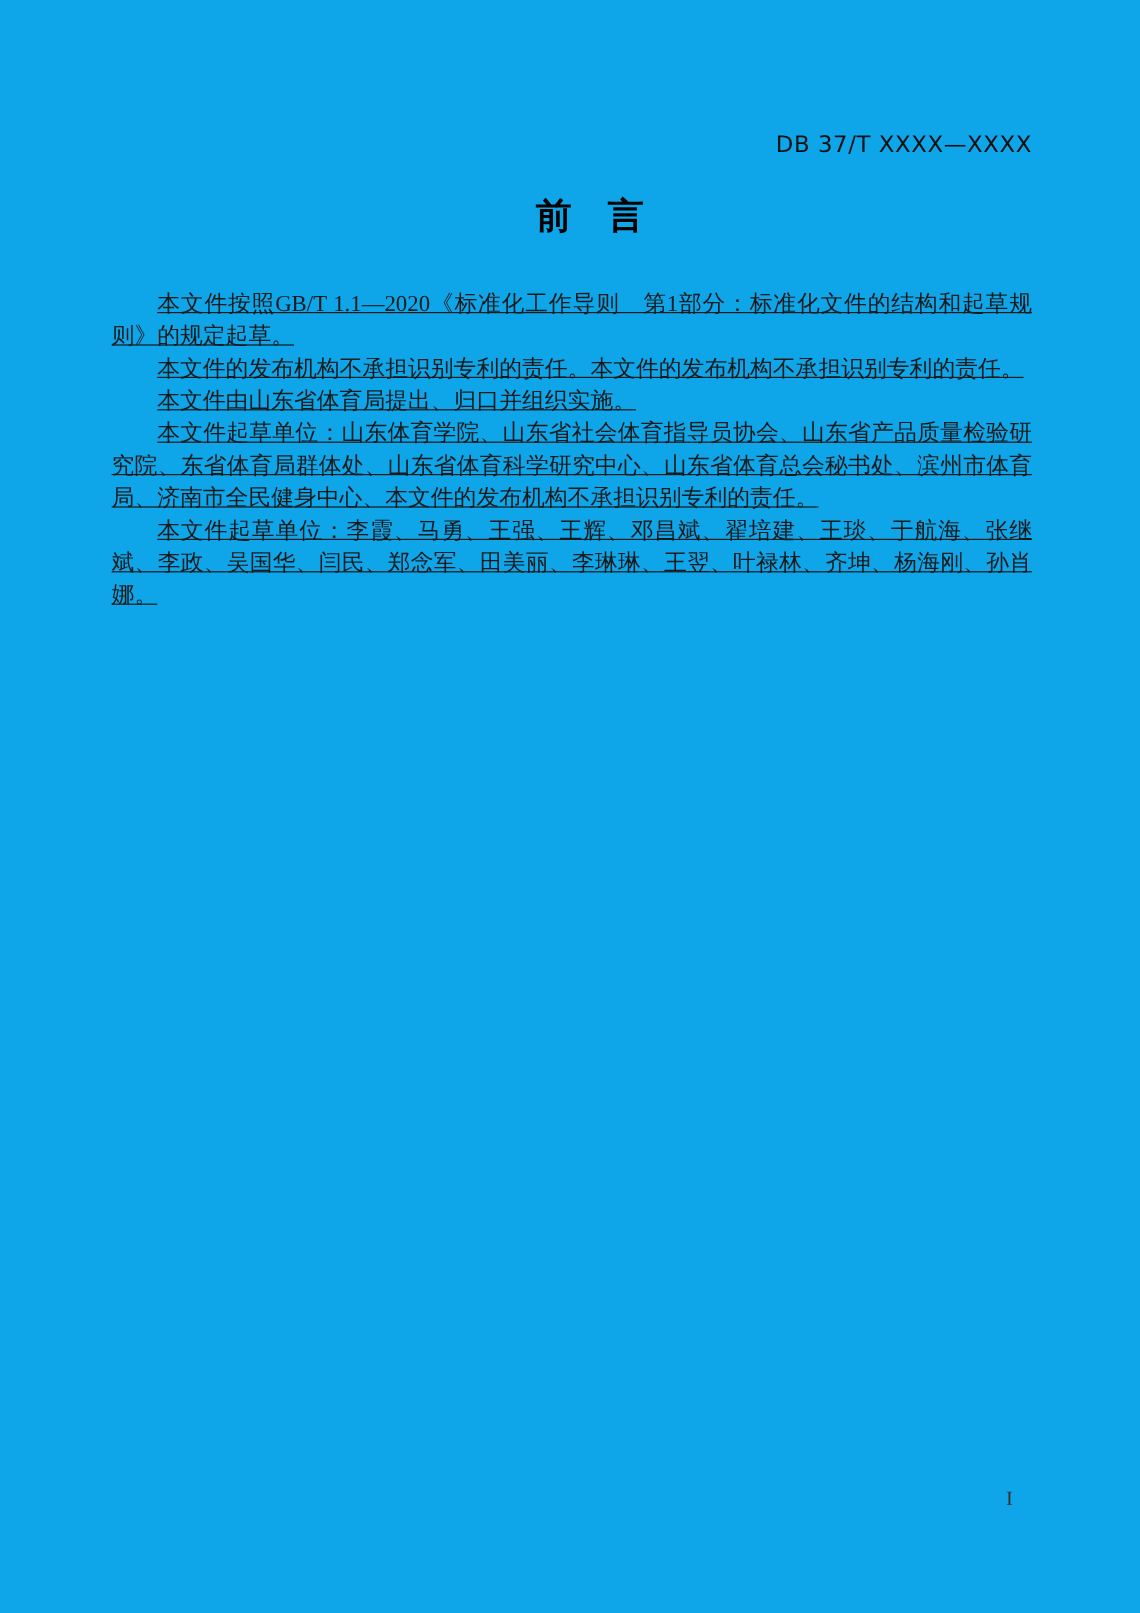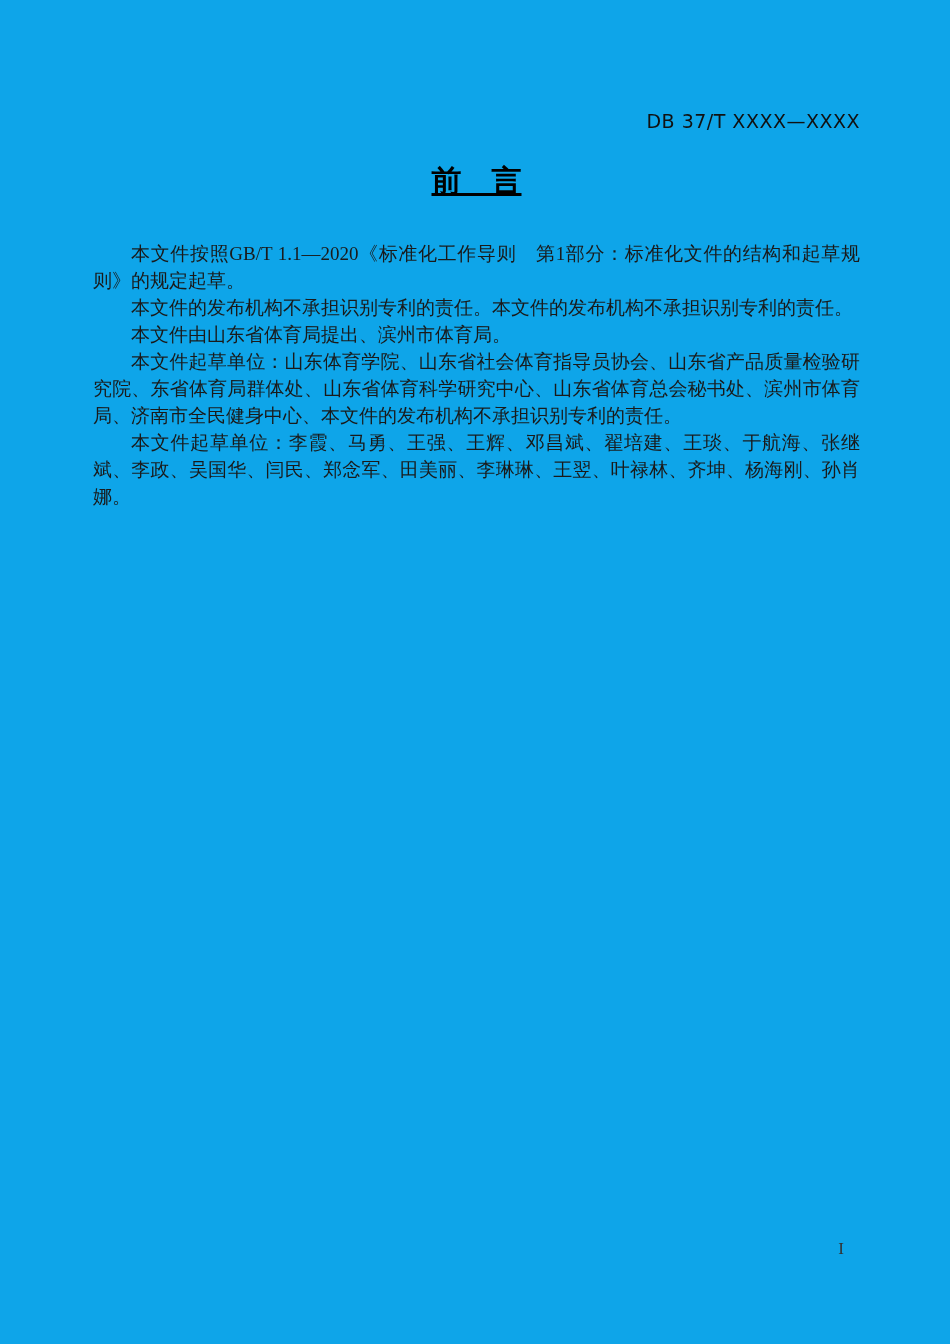--- a/index.html
+++ b/index.html
@@ -23,46 +23,46 @@
     font-family: "DejaVu Sans", "Liberation Sans", sans-serif;
     font-size: 19px;
     font-weight: 400;
     letter-spacing: 0.5px;
     color: #111111;
     white-space: nowrap;
   }
   .title {
     position: absolute;
     top: 163px;
-    left: 93px;
+    left: 108px;
     width: 767px;
     margin: 0;
     text-align: center;
     font-family: "Liberation Sans", "DejaVu Sans", sans-serif;
     font-weight: 700;
     font-size: 30px;
     line-height: 36px;
     color: #000000;
-    text-decoration: underline;
   }
   .body-text {
     position: absolute;
     top: 240px;
     left: 93px;
     width: 767px;
   }
   .body-text p {
     margin: 0;
     padding: 0;
     font-size: 19px;
     line-height: 27px;
     text-align: justify;
     text-indent: 2em;
     color: #1a1a1a;
     word-break: break-all;
+    text-decoration: underline;
   }
   .page-number {
     position: absolute;
     top: 1239px;
     right: 106px;
     font-size: 17px;
     color: #333333;
   }
 </style>
 </head>
@@ -70,20 +70,20 @@
 
 <div class="page">
 
   <div class="doc-number">DB 37/T XXXX—XXXX</div>
 
   <h1 class="title">前　言</h1>
 
   <div class="body-text">
     <p>本文件按照GB/T 1.1—2020《标准化工作导则　第1部分：标准化文件的结构和起草规则》的规定起草。</p>
     <p>本文件的发布机构不承担识别专利的责任。本文件的发布机构不承担识别专利的责任。</p>
-    <p>本文件由山东省体育局提出、滨州市体育局。</p>
+    <p>本文件由山东省体育局提出、归口并组织实施。</p>
     <p>本文件起草单位：山东体育学院、山东省社会体育指导员协会、山东省产品质量检验研究院、东省体育局群体处、山东省体育科学研究中心、山东省体育总会秘书处、滨州市体育局、济南市全民健身中心、本文件的发布机构不承担识别专利的责任。</p>
     <p>本文件起草单位：李霞、马勇、王强、王辉、邓昌斌、翟培建、王琰、于航海、张继斌、李政、吴国华、闫民、郑念军、田美丽、李琳琳、王翌、叶禄林、齐坤、杨海刚、孙肖娜。</p>
   </div>
 
   <div class="page-number">I</div>
 
 </div>
 
 </body></html>

